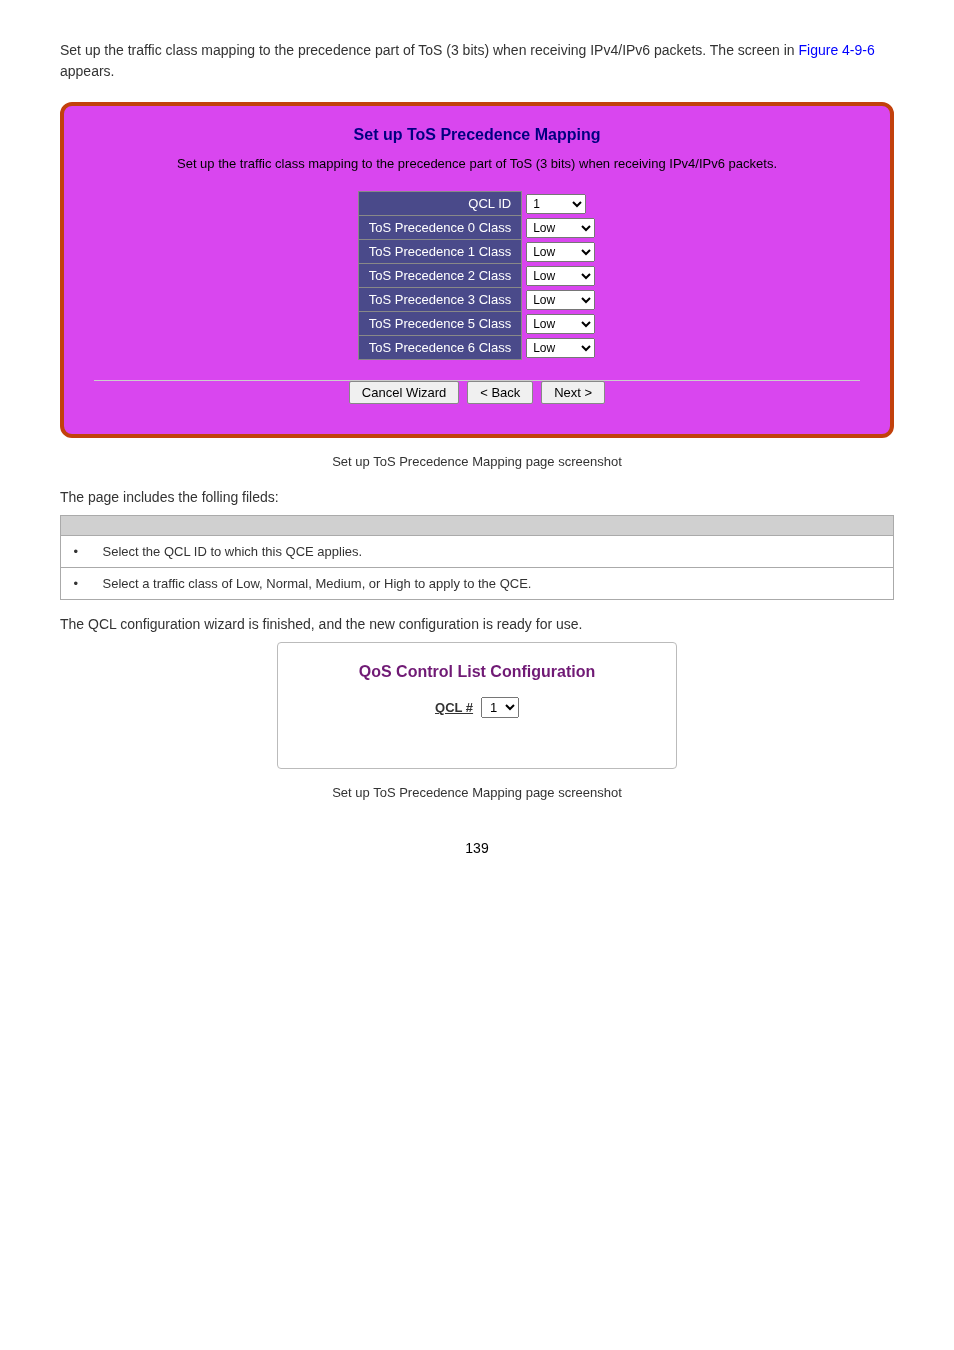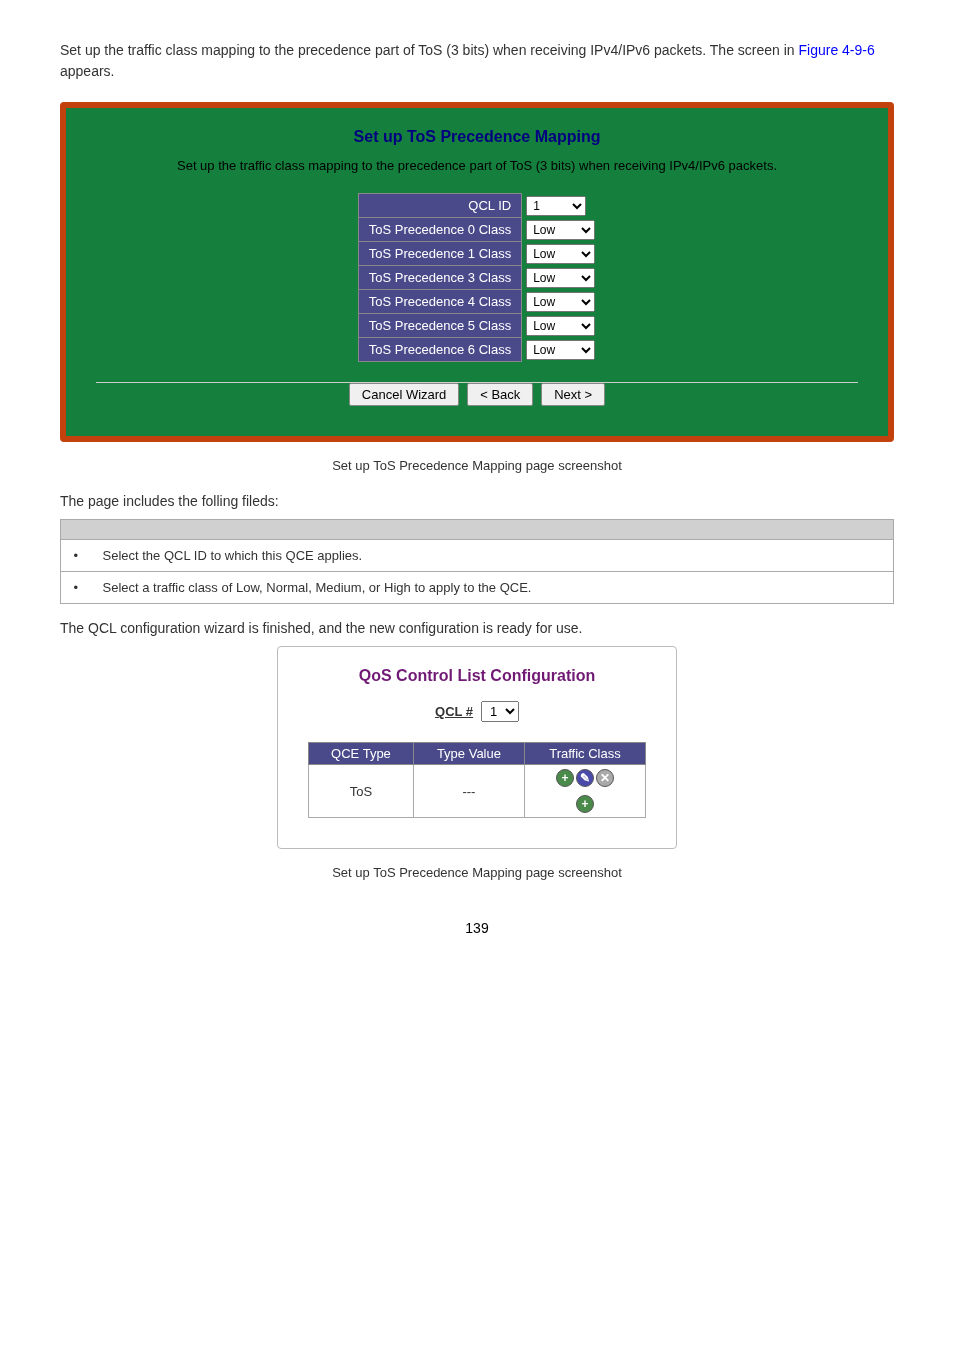--- a/index.html
+++ b/index.html
@@ -15,25 +15,25 @@
     .intro-text {
       margin-bottom: 20px;
       line-height: 1.5;
     }
     .intro-text a {
       color: #00f;
       text-decoration: none;
     }
     
     .panel {
-      border: 6px solid #c2410c;
-      border-radius: 4px;
+      border: 4px solid #c2410c;
+      border-radius: 12px;
       padding: 20px 30px 30px;
       margin-bottom: 16px;
-      background: #15803d;
+      background: #d946ef;
     }
     .panel-title {
       text-align: center;
       font-size: 16px;
       font-weight: bold;
       color: #000080;
       margin-bottom: 12px;
     }
     .panel-subtitle {
       text-align: center;
@@ -234,29 +234,29 @@
       </tr>
       <tr>
         <td>ToS Precedence 1 Class</td>
         <td>
           <select>
             <option selected="">Low</option><option>Normal</option><option>Medium</option><option>High</option>
           </select>
         </td>
       </tr>
       <tr>
+        <td>ToS Precedence 2 Class</td>
+        <td>
+          <select>
+            <option selected="">Low</option><option>Normal</option><option>Medium</option><option>High</option>
+          </select>
+        </td>
+      </tr>
+      <tr>
         <td>ToS Precedence 3 Class</td>
-        <td>
-          <select>
-            <option selected="">Low</option><option>Normal</option><option>Medium</option><option>High</option>
-          </select>
-        </td>
-      </tr>
-      <tr>
-        <td>ToS Precedence 4 Class</td>
         <td>
           <select>
             <option selected="">Low</option><option>Normal</option><option>Medium</option><option>High</option>
           </select>
         </td>
       </tr>
       <tr>
         <td>ToS Precedence 5 Class</td>
         <td>
           <select>
@@ -307,42 +307,17 @@
 <div class="qos-panel">
   <div class="qos-panel-title">QoS Control List Configuration</div>
   <div class="qcl-selector">
     <label>QCL #</label>
     <select>
       <option selected="">1</option><option>2</option><option>3</option><option>4</option>
       <option>5</option><option>6</option><option>7</option><option>8</option>
     </select>
   </div>
 
-  <table class="qce-table">
-    <thead>
-      <tr>
-        <td>QCE Type</td>
-        <td>Type Value</td>
-        <td>Traffic Class</td>
-      </tr>
-    </thead>
-    <tbody>
-      <tr>
-        <td>ToS</td>
-        <td>---</td>
-        <td>
-          <div class="action-icons">
-            <span class="icon-circle icon-add">+</span>
-            <span class="icon-circle icon-edit">✎</span>
-            <span class="icon-circle icon-delete">✕</span>
-          </div>
-          <div style="text-align:center; margin-top:4px;">
-            <span class="icon-circle icon-add-bottom">+</span>
-          </div>
-        </td>
-      </tr>
-    </tbody>
-  </table>
 </div>
 
 <p class="caption">Set up ToS Precedence Mapping page screenshot</p>
 
 <div class="page-number">139</div>
 
 </body></html>

